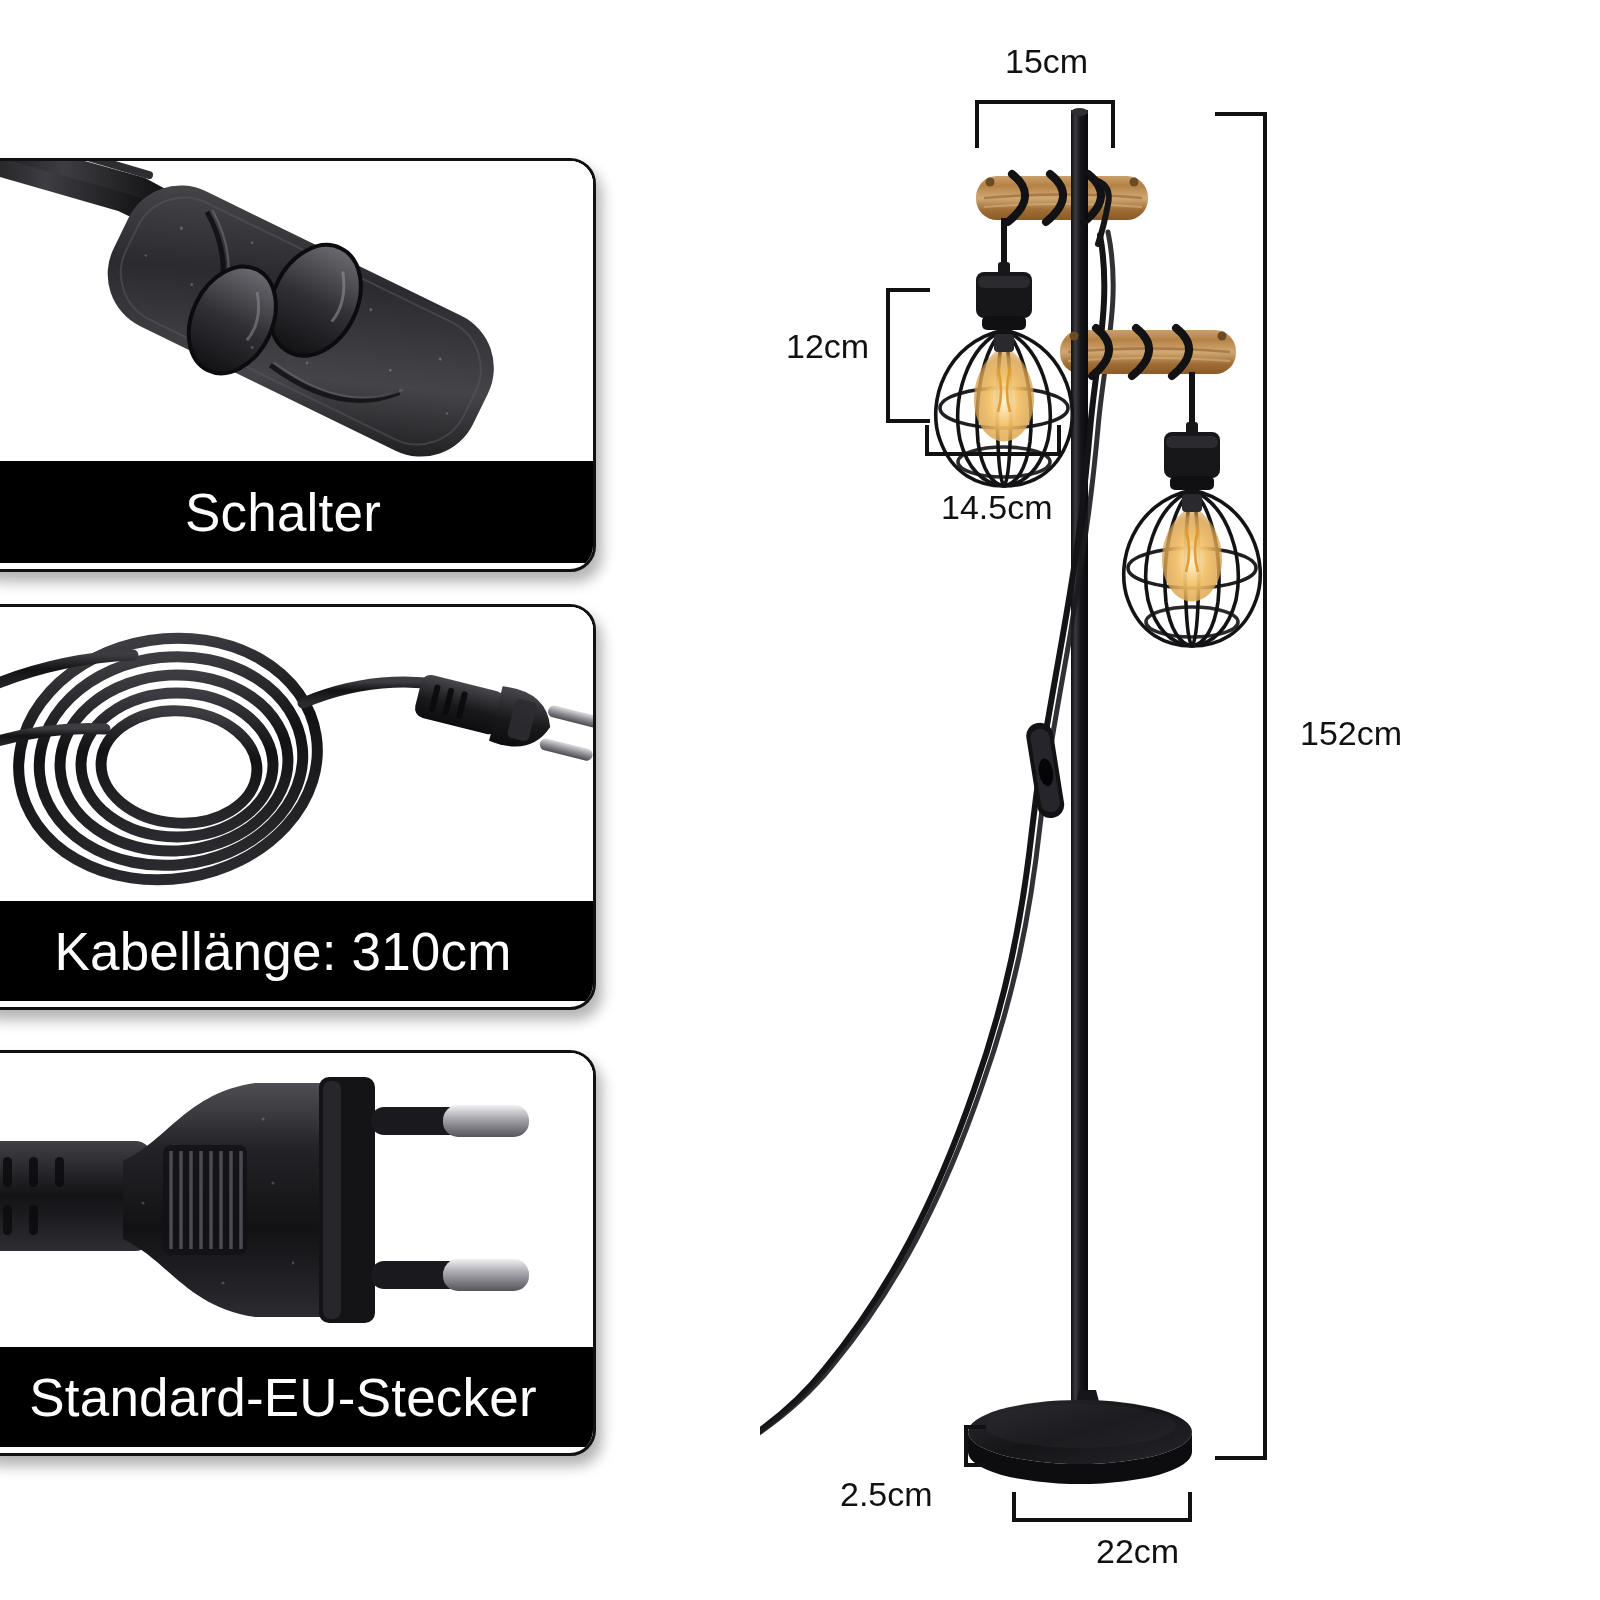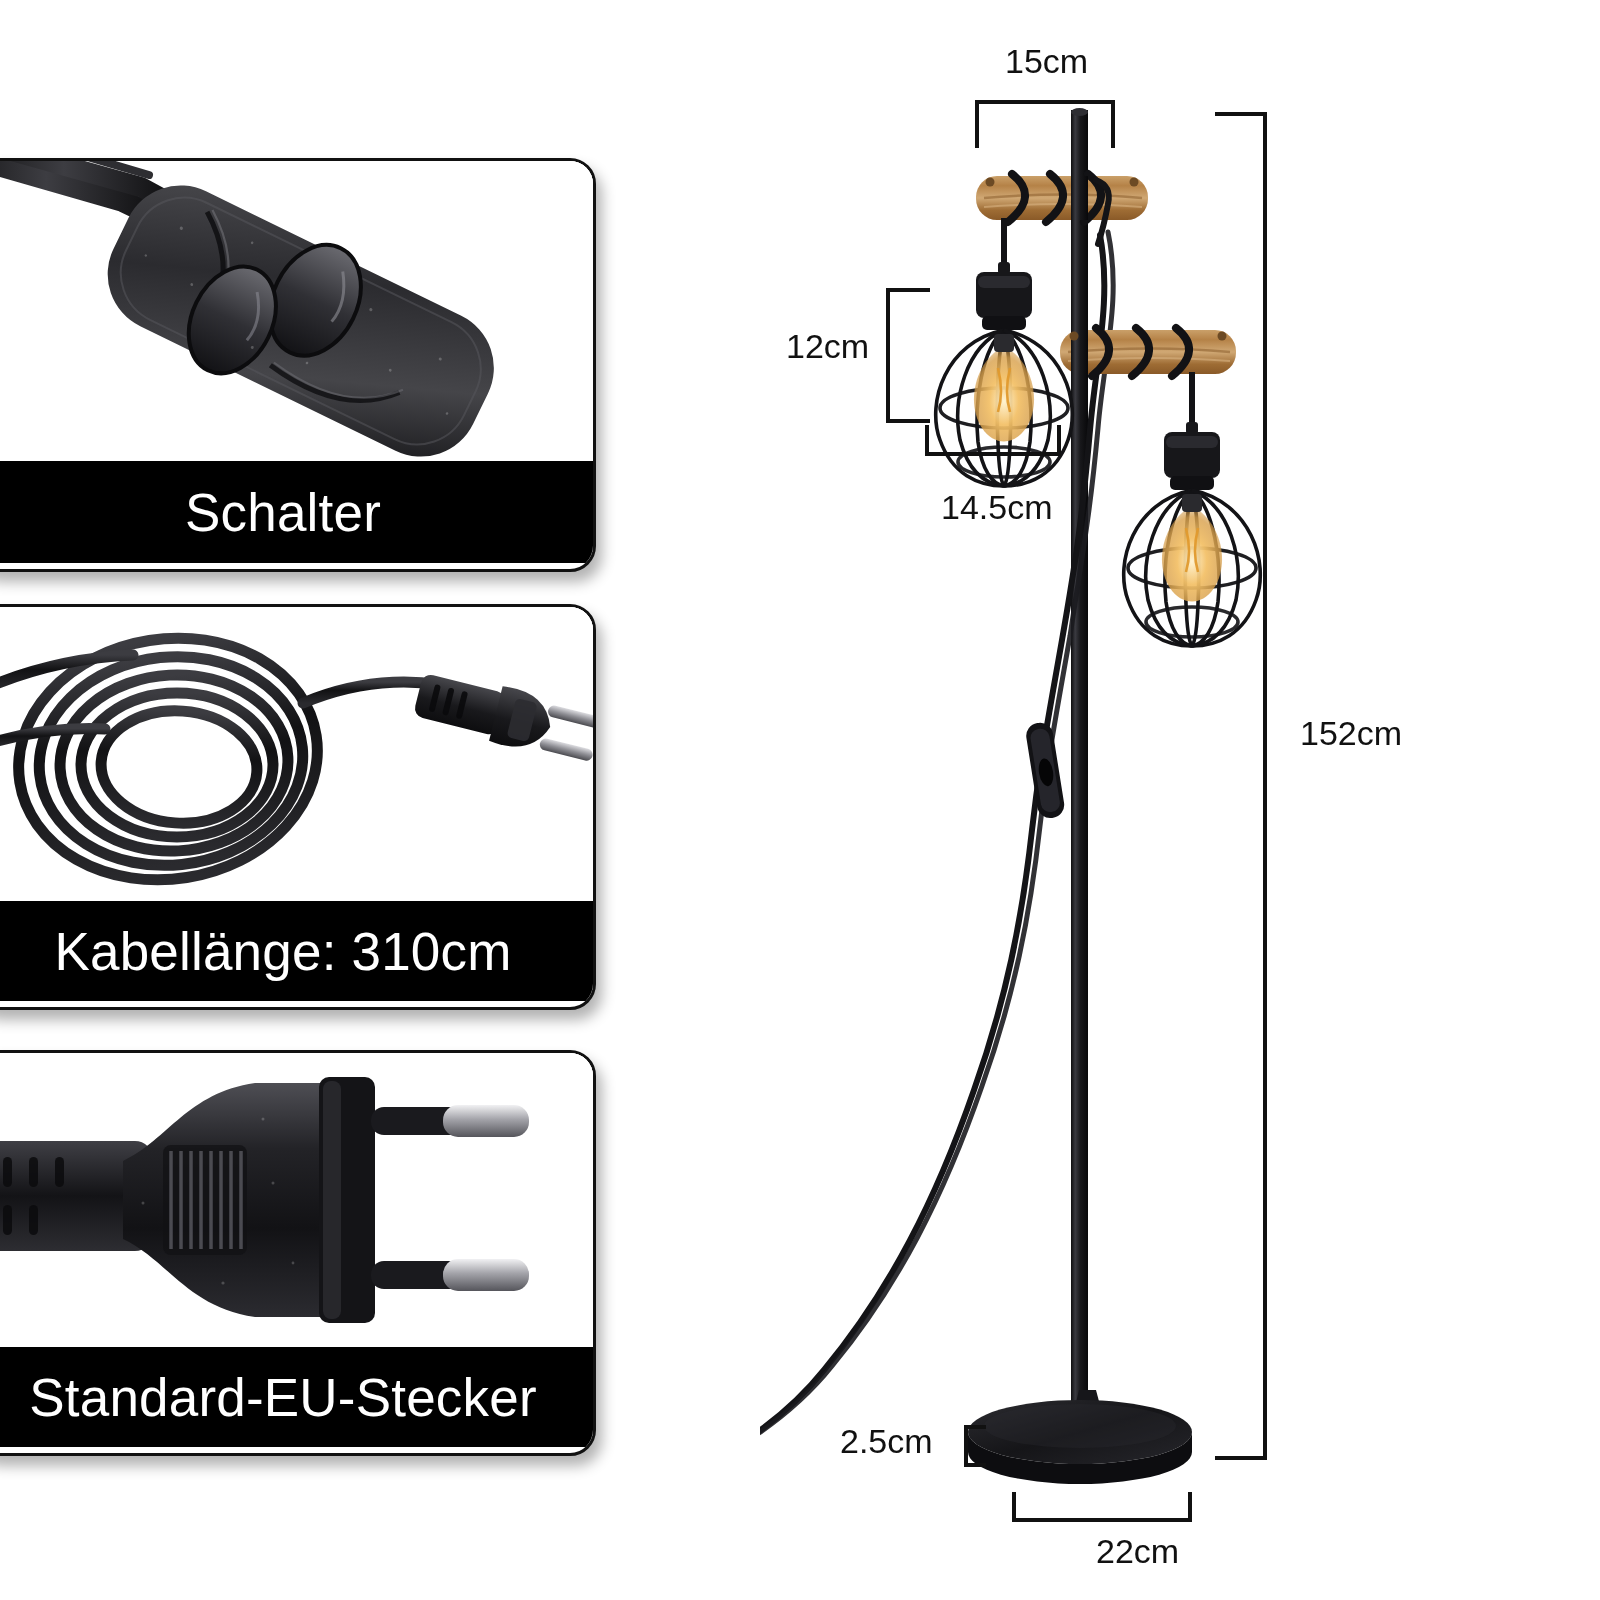--- a/index.html
+++ b/index.html
@@ -401,20 +401,20 @@
   <div class="dim" style="left:941px;top:488px;">14.5cm</div>
 
   <div class="rule v" style="left:1263px;top:112px;height:1348px;"></div>
   <div class="rule h" style="left:1215px;top:112px;width:52px;"></div>
   <div class="rule h" style="left:1215px;top:1456px;width:52px;"></div>
   <div class="dim" style="left:1300px;top:690px;margin-top:24px;">152cm</div>
 
   <div class="rule v" style="left:964px;top:1425px;height:42px;"></div>
   <div class="rule h" style="left:964px;top:1425px;width:22px;"></div>
   <div class="rule h" style="left:964px;top:1463px;width:22px;"></div>
-  <div class="dim" style="left:840px;top:1422px;">2.5cm</div>
+  <div class="dim" style="left:840px;top:1475px;">2.5cm</div>
 
   <div class="rule h" style="left:1012px;top:1518px;width:180px;"></div>
   <div class="rule v" style="left:1012px;top:1492px;height:30px;"></div>
   <div class="rule v" style="left:1188px;top:1492px;height:30px;"></div>
   <div class="dim" style="left:1096px;top:1532px;">22cm</div>
 
 </div>
 
 </body></html>

